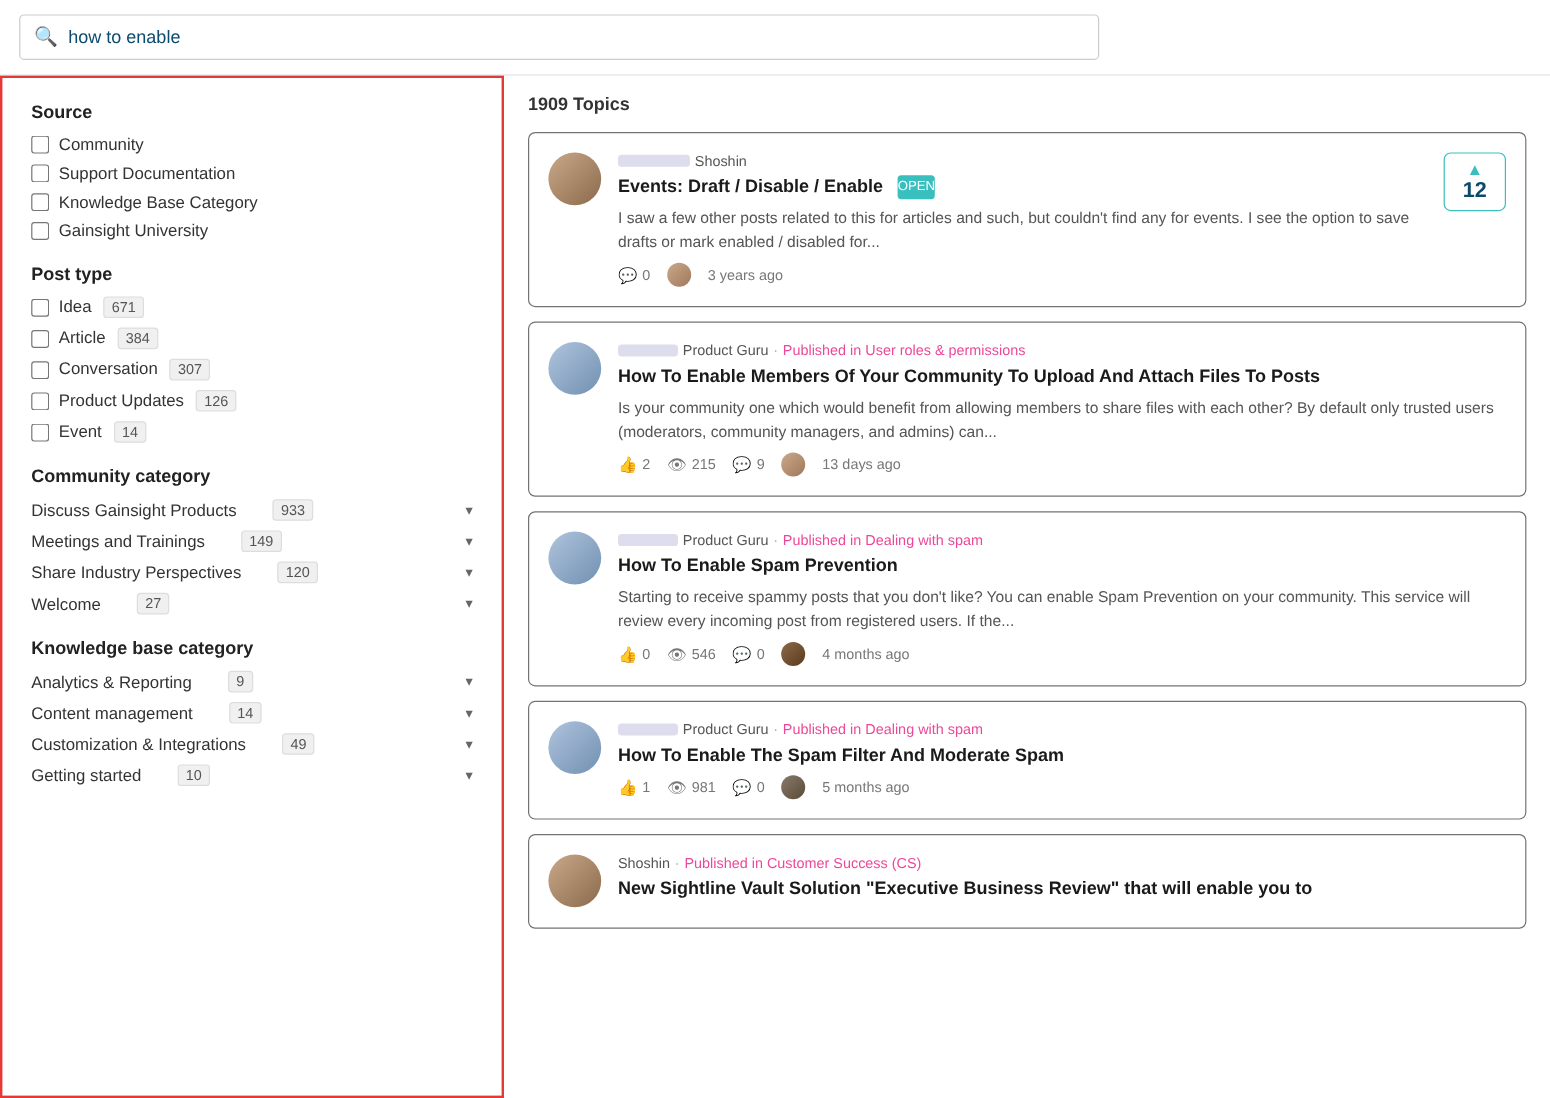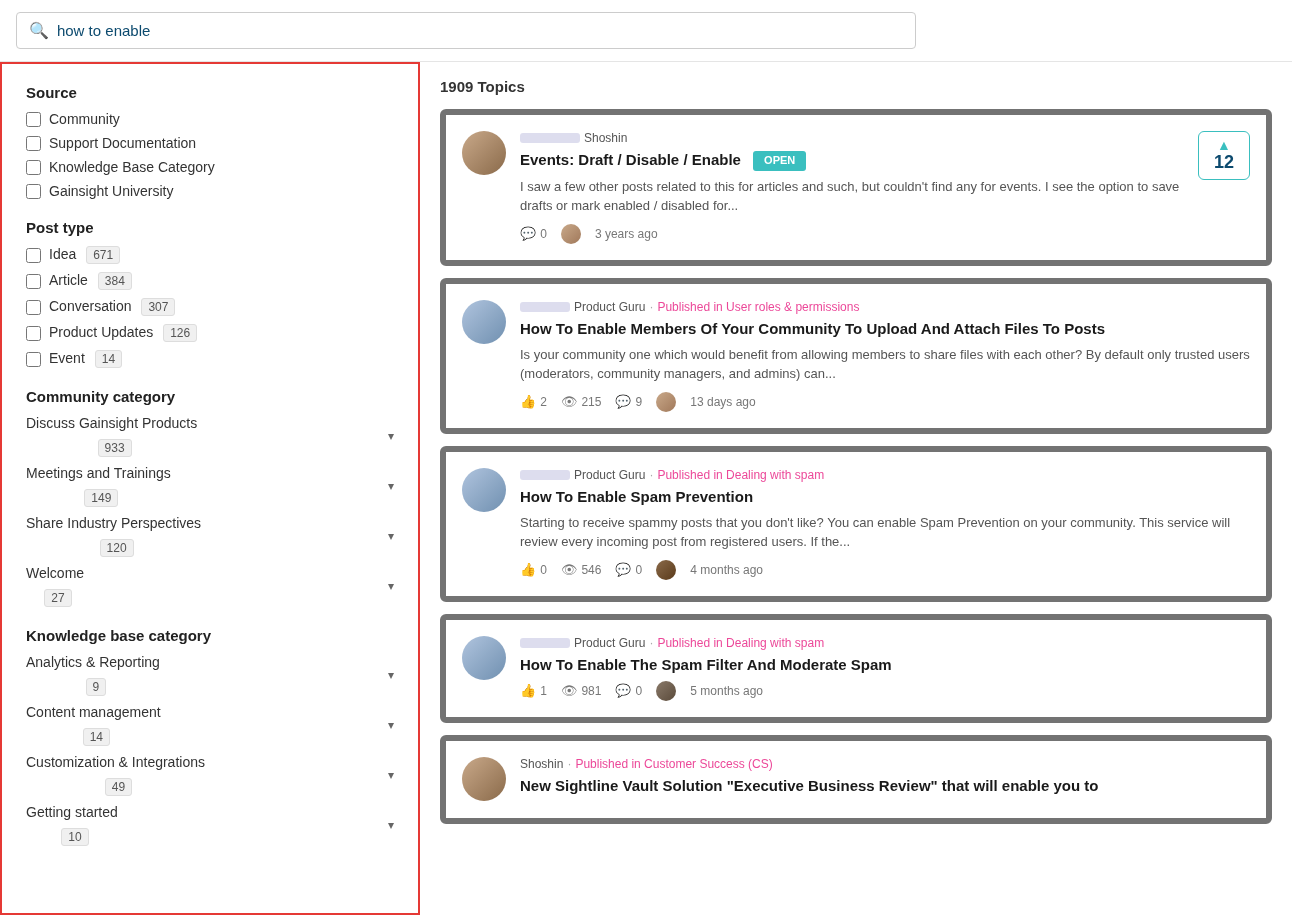--- a/index.html
+++ b/index.html
@@ -22,41 +22,41 @@
     .filter-section { margin-bottom: 20px; }
     .filter-title { font-size: 15px; font-weight: 700; color: #222; margin-bottom: 10px; }
 
     .checkbox-item { display: flex; align-items: center; margin-bottom: 8px; cursor: pointer; }
     .checkbox-item input[type="checkbox"] { margin-right: 8px; width: 15px; height: 15px; cursor: pointer; }
     .checkbox-label { font-size: 14px; color: #333; }
 
     .badge { display: inline-block; background: #f0f0f0; border: 1px solid #ddd; border-radius: 3px; padding: 1px 6px; font-size: 12px; color: #555; margin-left: 6px; }
 
     .category-item { display: flex; align-items: center; justify-content: space-between; margin-bottom: 8px; cursor: pointer; }
-    .category-item-left { display: flex; align-items: center; gap: 8px; font-size: 14px; color: #333; flex-direction: column; }
+    .category-item-left { display: flex; align-items: center; gap: 24px; font-size: 14px; color: #333; }
     .dropdown-arrow { color: #666; font-size: 12px; cursor: pointer; }
 
     
     .content-area { flex: 1; padding: 16px 20px; }
 
     .topics-count { font-size: 15px; font-weight: 600; color: #333; margin-bottom: 14px; }
 
-    .topic-card { background: #fff; border: 6px solid #737373; border-radius: 6px; padding: 16px; margin-bottom: 12px; display: flex; align-items: flex-start; gap: 14px; }
+    .topic-card { background: #fff; border: 1px solid #737373; border-radius: 6px; padding: 16px; margin-bottom: 12px; display: flex; align-items: flex-start; gap: 14px; }
 
     .avatar { width: 44px; height: 44px; border-radius: 50%; background: #c9a98a; flex-shrink: 0; overflow: hidden; }
 
     .topic-body { flex: 1; }
     .topic-meta { font-size: 12px; color: #888; margin-bottom: 4px; display: flex; align-items: center; gap: 4px; }
     .meta-blur { display: inline-block; width: 60px; height: 10px; background: #ddd; border-radius: 3px; }
     .meta-author { color: #555; font-weight: 500; }
     .meta-separator { color: #aaa; }
     .meta-published { color: #ec4899; }
 
     .topic-title { font-size: 15px; font-weight: 600; color: #1a1a1a; margin-bottom: 6px; line-height: 1.4; }
-    .open-badge { display: inline-block; background: #3abfbf; color: #fff; font-size: 11px; font-weight: 700; padding: 2px 11px; border-radius: 3px; margin-left: 8px; vertical-align: middle; }
+    .open-badge { display: inline-block; background: #3abfbf; color: #fff; font-size: 11px; font-weight: 400; padding: 2px 0; border-radius: 3px; margin-left: 8px; vertical-align: middle; }
 
     .topic-excerpt { font-size: 13px; color: #555; line-height: 1.5; margin-bottom: 8px; }
 
     .topic-stats { display: flex; align-items: center; gap: 14px; font-size: 12px; color: #777; }
     .stat-item { display: flex; align-items: center; gap: 4px; }
     .stat-icon { font-size: 13px; }
     .avatar-small { width: 20px; height: 20px; border-radius: 50%; background: linear-gradient(135deg, #c9a98a, #a0785a); display: inline-block; }
 
     .vote-box { width: 52px; flex-shrink: 0; border: 1.5px solid #3abfbf; border-radius: 6px; display: flex; flex-direction: column; align-items: center; padding: 6px 0; }
     .vote-arrow { color: #3abfbf; font-size: 14px; line-height: 1; }

